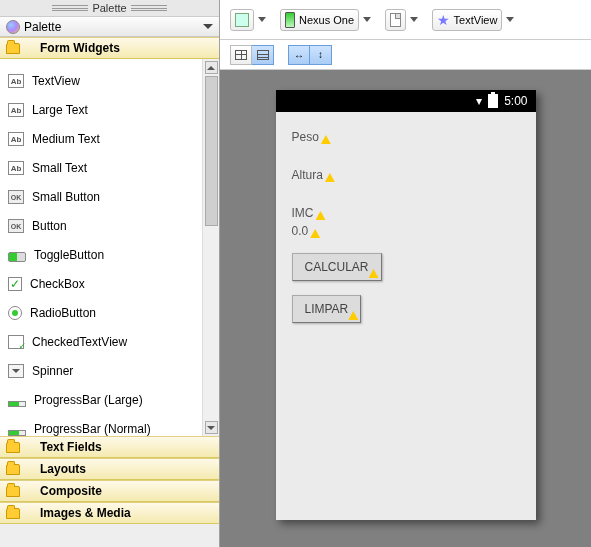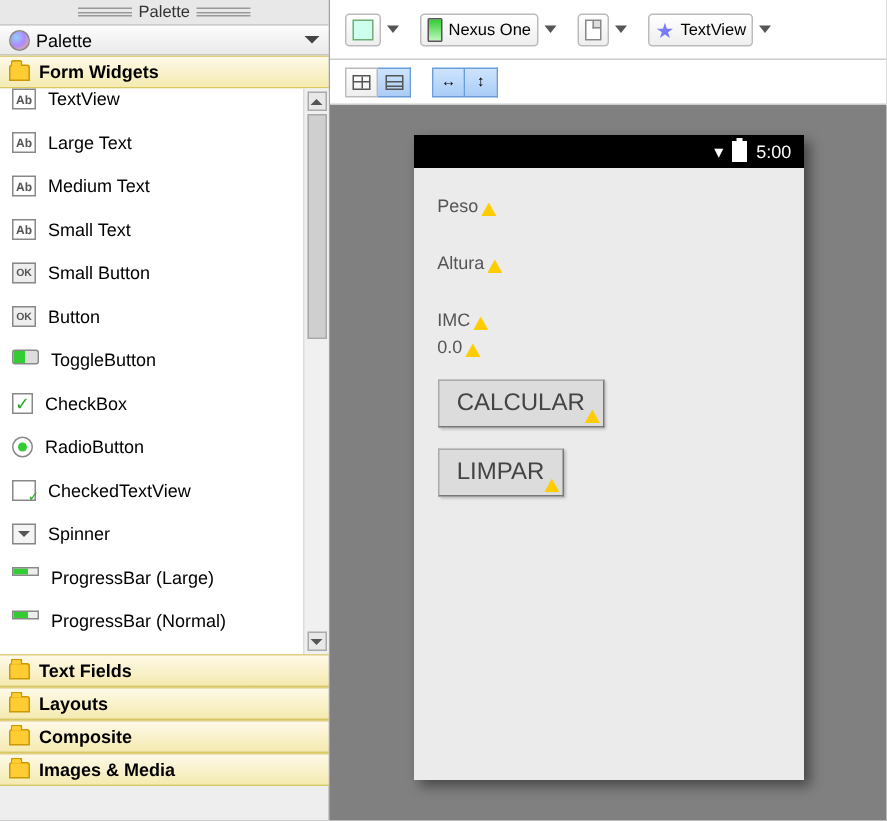--- a/index.html
+++ b/index.html
@@ -9,28 +9,28 @@
   .palette-panel { width: 220px; height: 547px; border-right: 1px solid #a0a0a0; display: flex; flex-direction: column; background: #eee; }
   .palette-titlebar { height: 17px; background: #e8e8e8; display: flex; align-items: center; justify-content: center; position: relative; border-bottom: 1px solid #ccc; }
   .grip { width: 36px; height: 6px; display: flex; flex-direction: column; justify-content: space-between; margin: 0 4px; }
   .grip span { height: 1px; background: #999; display:block;}
   .palette-titlebar .ttl { font-size: 11px; color: #333; }
   .palette-subhead { height: 20px; background: linear-gradient(#fdfdfd,#e9e9e9); display:flex; align-items:center; padding:0 6px; border-bottom:1px solid #c8c8c8; justify-content:space-between;}
   .subhead-left { display:flex; align-items:center; gap:4px;}
   .circ-icon { width:14px; height:14px; border-radius:50%; background:radial-gradient(circle at 4px 4px,#8fd0ff,#b088ff,#ffc060); border:1px solid #888;}
   .chev { width:0; height:0; border-left:5px solid transparent; border-right:5px solid transparent; border-top:5px solid #444; }
 
-  .category-header { height: 22px; background: linear-gradient(#fef9e8,#f5eab0); border-top:1px solid #e0d080; border-bottom:1px solid #d8c860; display:flex; align-items:center; padding:0 6px; gap:6px; }
+  .category-header { height: 22px; background: linear-gradient(#fef9e8,#f5eab0); border-top:1px solid #e0d080; border-bottom:1px solid #d8c860; display:flex; align-items:center; padding:0 6px; gap:20px; }
   .folder-icon { width:14px; height:11px; background:#ffcc33; border:1px solid #cc9900; border-radius:2px 2px 0 0; position:relative; }
   .folder-icon::before { content:""; position:absolute; top:-4px; left:0; width:6px; height:3px; background:#ffcc33; border:1px solid #cc9900; border-bottom:none; border-radius:2px 2px 0 0;}
   .category-header b { font-size:12px; font-weight:bold; }
 
   .widget-list { flex: 0 0 auto; background:#fff; display:flex; }
   .wl-inner { flex:1; }
-  .widget-item { height:29px; display:flex; align-items:flex-start; gap:8px; padding:0 8px; border-bottom:0px; cursor:default; }
+  .widget-item { height:29px; display:flex; align-items:flex-end; gap:8px; padding:0 8px; border-bottom:0px; cursor:default; }
   .ab-ic { width:16px; height:14px; border:1px solid #888; background:#fff; font-size:8px; display:flex; align-items:center; justify-content:center; color:#555; font-weight:bold;}
   .ok-ic { width:16px; height:14px; border:1px solid #888; background:#eee; font-size:7px; display:flex; align-items:center; justify-content:center; color:#555; font-weight:bold;}
   .tog-ic { width:18px; height:10px; border:1px solid #888; background:linear-gradient(90deg,#3c3 50%,#ddd 50%); border-radius:2px;}
   .chk-ic { width:14px; height:14px; border:1px solid #888; background:#fff; display:flex; align-items:center; justify-content:center; color:#2a2; font-size:12px; line-height:1;}
   .rad-ic { width:14px; height:14px; border:1px solid #888; border-radius:50%; background:#fff; display:flex; align-items:center; justify-content:center;}
   .rad-ic::after { content:""; width:6px; height:6px; background:#3c3; border-radius:50%;}
   .ctv-ic { width:16px; height:14px; border:1px solid #888; background:#fff; position:relative;}
   .ctv-ic::after{content:"✓"; position:absolute; right:-3px; bottom:-3px; font-size:9px; color:#2a2;}
   .spn-ic { width:16px; height:14px; border:1px solid #888; background:#f4f4f4; display:flex; align-items:center; justify-content:center;}
   .spn-ic::after{content:""; width:0;height:0;border-left:4px solid transparent;border-right:4px solid transparent;border-top:4px solid #555;}
@@ -65,21 +65,21 @@
 
   .canvas-wrap { flex:1; background:#808080; display:flex; align-items:flex-start; justify-content:center; padding:20px 0 20px; overflow:hidden;}
   .device { width:260px; height:430px; background:#ebebeb; box-shadow:4px 4px 8px rgba(0,0,0,.45); }
   .statusbar { height:22px; background:#000; color:#fff; display:flex; align-items:center; justify-content:flex-end; gap:6px; padding:0 8px; font-size:12px;}
   .batt { width:10px; height:14px; background:#fff; position:relative;}
   .batt::before{content:"";position:absolute;top:-2px;left:3px;width:4px;height:2px;background:#fff;}
   .app-body { padding:14px 16px; font-size:12px; color:#555;}
   .lbl { margin-top:4px; margin-bottom:24px; display:flex; align-items:flex-end; gap:2px;}
   .lbl.tight { margin-bottom:1px;}
   .warn { width:10px;height:9px; background:#ffcc00; clip-path:polygon(50% 0,100% 100%,0 100%); display:inline-block;}
-  .abtn { display:inline-block; background:#dcdcdc; border:1px solid #aaa; border-right-color:#777; border-bottom-color:#777; padding:6px 12px; font-size:16px; color:#444; margin-top:14px; position:relative; box-shadow:1px 1px 2px rgba(0,0,0,.25);}
+  .abtn { display:inline-block; background:#dcdcdc; border:1px solid #aaa; border-right-color:#777; border-bottom-color:#777; padding:6px 12px; font-size:12px; color:#444; margin-top:14px; position:relative; box-shadow:1px 1px 2px rgba(0,0,0,.25);}
   .abtn .warn { position:absolute; right:2px; bottom:2px;}
 </style>
 </head>
 <body>
 
 <div class="palette-panel">
   <div class="palette-titlebar">
     <div class="grip">
         <span></span>
         <span></span>

